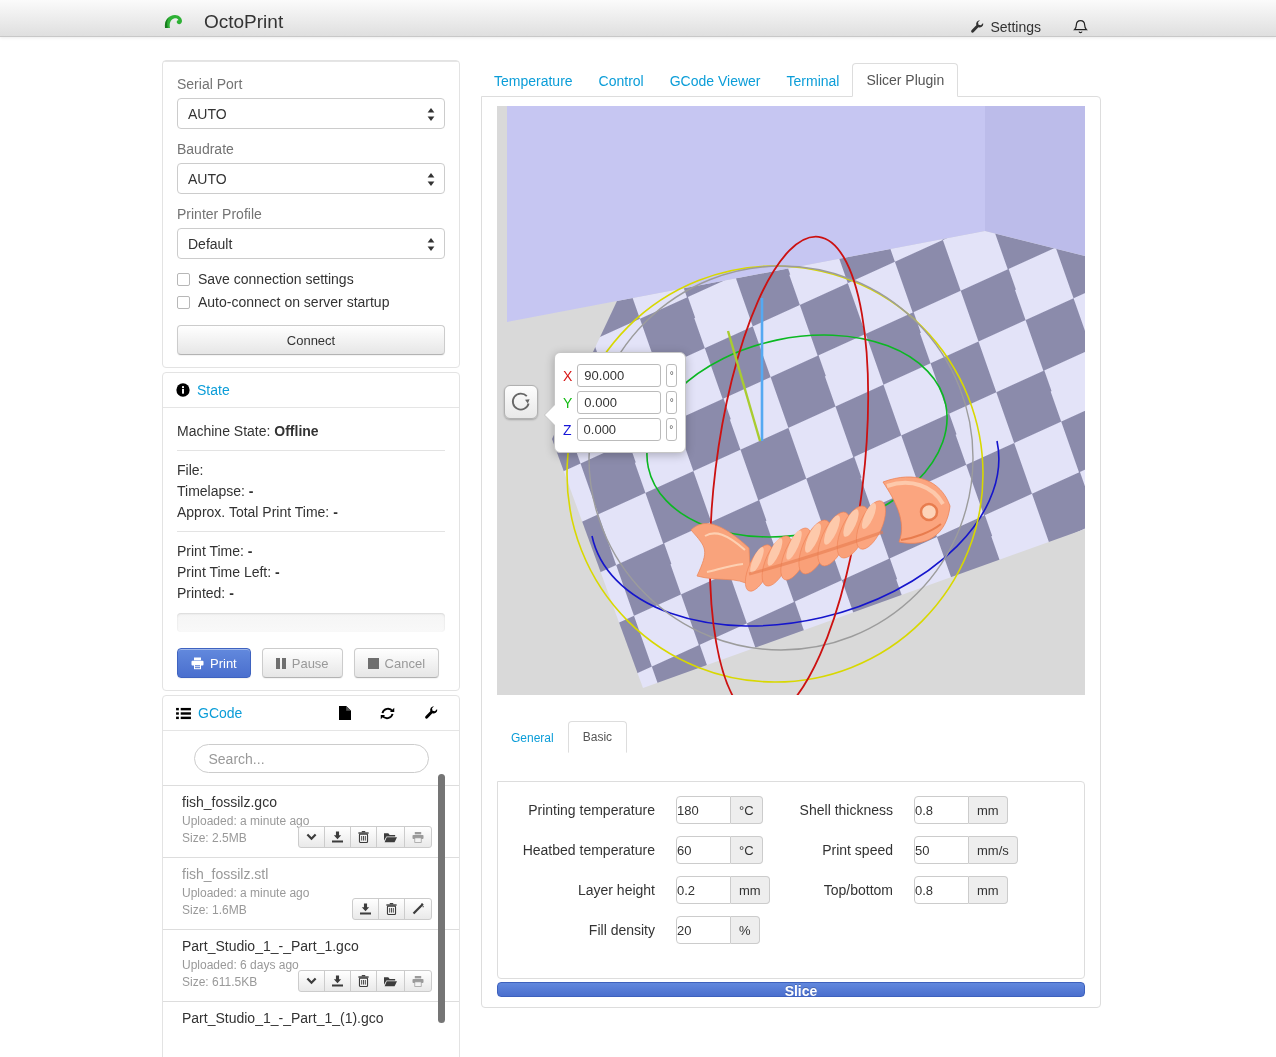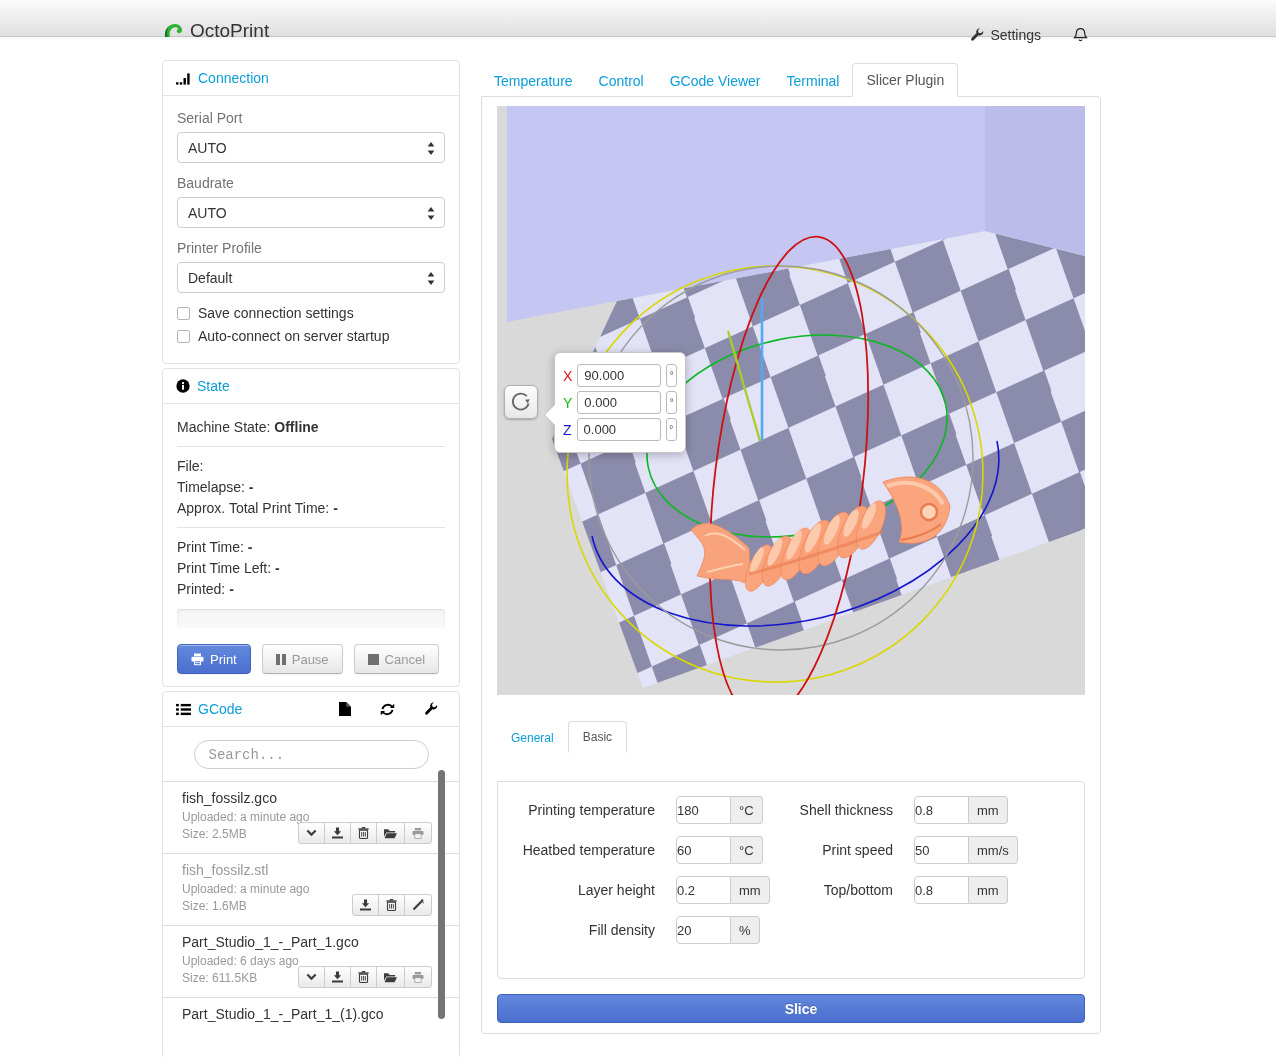--- a/index.html
+++ b/index.html
@@ -12,23 +12,23 @@
   svg { display:block; }
 
   
   .navbar {
     position:absolute; top:0; left:0; width:1276px; height:37px;
     background:linear-gradient(#fbfbfb,#dfdfdf);
     border-bottom:1px solid #c8c8c8;
     box-shadow:0 1px 3px rgba(0,0,0,.08);
     z-index:50;
   }
-  .brand { position:absolute; left:162px; top:12px; height:37px; display:flex; align-items:center; gap:6px;
+  .brand { position:absolute; left:162px; top:3px; height:37px; display:flex; align-items:center; gap:20px;
     font-size:19px; color:#333; }
-  .nav-right { position:absolute; right:188px; top:16px; height:37px; display:flex; align-items:center; gap:32px; }
+  .nav-right { position:absolute; right:188px; top:8px; height:37px; display:flex; align-items:center; gap:32px; }
   .nav-settings { display:flex; align-items:center; gap:6px; font-size:14px; color:#333; cursor:pointer; }
 
   
   .sidebar { position:absolute; left:162px; top:60px; width:298px; }
   .main { position:absolute; left:481px; top:60px; width:620px; }
 
   
   .panel { background:#fff; border:1px solid #e3e3e3; border-radius:4px; margin-bottom:4px; }
   .panel-head { padding:9px 13px; display:flex; align-items:center; gap:7px; font-size:14px; }
   .panel-head .ptitle { color:#0b9dd8; cursor:pointer; }
@@ -70,21 +70,21 @@
   .pauseglyph { display:inline-flex; gap:2px; }
   .pauseglyph i, .stopglyph i { display:block; width:4px; height:11px; background:#6f6f6f; }
   .stopglyph i { width:11px; }
 
   
   .files-panel { height:368px; overflow:hidden; position:relative; }
   .files-head-icons { display:flex; align-items:center; gap:29px; margin-right:8px; }
   .files-body { border-top:1px solid #e5e5e5; padding-top:13px; }
   .search {
     display:block; width:235px; height:29px; margin:0 auto 12px; border:1px solid #ccc; border-radius:15px;
-    padding:0 14px; font-size:14px; color:#ef4444; outline:none; font-family:Liberation Mono, monospace;
+    padding:0 14px; font-size:14px; color:#ef4444; outline:none; font-family:Liberation Sans, sans-serif;
   }
   .search::placeholder { color:#999; }
   .file-item { border-top:1px solid #ddd; padding:8px 27px 10px 19px; position:relative; }
   .fname { font-size:14px; color:#333; margin-bottom:3px; }
   .fname.muted { color:#999; }
   .fmeta { font-size:12px; color:#999; line-height:17px; }
   .fbtns { position:absolute; right:27px; bottom:9px; display:inline-flex; }
   .fbtn {
     padding:0 7px; height:22px; display:inline-flex; align-items:center; justify-content:center;
     background:linear-gradient(#fff,#e9e9e9); border:1px solid #ccc; margin-left:-1px; cursor:pointer; color:#3c3c3c;
@@ -148,21 +148,21 @@
   .slicer-tabs { display:flex; align-items:flex-end; height:34px; margin-top:23px; position:relative; z-index:2; }
   .stab { padding:8px 14px; font-size:12px; color:#0b9dd8; cursor:pointer; margin-bottom:-1px; }
   .stab.active { color:#555; background:#fff; border:1px solid #ddd; border-bottom:1px solid #fff; border-radius:4px 4px 0 0; cursor:default; }
   .slice-box { border:1px solid #ddd; border-radius:0 4px 4px 4px; height:198px; padding:14px 0 0 0; position:relative; z-index:1;margin-top:29px; }
   .slice-grid { display:grid; grid-template-columns:178px 119px 119px 132px; column-gap:0; row-gap:12px; }
   .f-label { font-size:14px; color:#333; text-align:right; padding-right:21px; line-height:28px; }
   .igroup { display:inline-flex; height:28px; }
   .iginput { width:55px; height:28px; border:1px solid #ccc; border-radius:4px 0 0 4px; text-align:left; font-size:13px; color:#333; font-family:inherit; outline:none; position:relative; z-index:1;}
   .igaddon { height:28px; background:#eee; border:1px solid #ccc; border-left:none; border-radius:0 4px 4px 0; display:flex; align-items:center; padding:0 8px; font-size:13px; color:#333; }
   .slice-btn {
-    display:block; width:588px; height:29px; margin-top:15px;
+    display:block; width:588px; height:15px; margin-top:3px;
     background:linear-gradient(#6188dd,#4b6fce); border:1px solid #3d61bd; border-radius:4px;
     color:#fff; font-size:14px; font-weight:bold; text-shadow:0 -1px 0 rgba(0,0,0,.2);
     font-family:inherit; cursor:pointer;padding-left:20px;
   }
 
   .icon { flex:0 0 auto; }
 </style>
 </head>
 <body>
 
@@ -190,31 +190,20 @@
         <path d="M8 1.6 c2.9 0 4.3 2.1 4.4 4.6 .1 2.7 .8 4.2 1.9 5.1 H1.7 c1.1-.9 1.8-2.4 1.9-5.1 C3.7 3.7 5.1 1.6 8 1.6 z" fill="none" stroke="#222" stroke-width="1.3"></path>
         <path d="M6.4 13.4 a1.7 1.7 0 0 0 3.2 0" fill="none" stroke="#222" stroke-width="1.3"></path>
       </svg>
     </span>
   </div>
 </div>
 
 <div class="sidebar">
 
   <div class="panel">
-    <div class="panel-head">
-      <span class="icon">
-        <svg width="15" height="13" viewBox="0 0 16 14">
-          <rect x="0" y="11" width="2.6" height="2.6" fill="#000"></rect>
-          <rect x="4" y="11" width="2.6" height="2.6" fill="#000"></rect>
-          <rect x="8" y="6.5" width="2.6" height="7.1" fill="#000"></rect>
-          <rect x="12" y="1.5" width="2.6" height="12.1" fill="#000"></rect>
-        </svg>
-      </span>
-      <span class="ptitle">Connection</span>
-    </div>
     <div class="panel-body">
       <div class="ctl-label">Serial Port</div>
       <div class="select">
         <span>AUTO</span>
         <span class="caret">
           <svg width="8" height="13" viewBox="0 0 8 13">
               <path d="M4 0 L7.4 4.4 H0.6 z" fill="#333"></path>
               <path d="M4 13 L0.6 8.6 H7.4 z" fill="#333"></path>
             </svg>
         </span>
@@ -240,20 +229,21 @@
         </span>
       </div>
       <div class="chk-row">
         <span class="chk"></span>
         <span>Save connection settings</span>
       </div>
       <div class="chk-row">
         <span class="chk"></span>
         <span>Auto-connect on server startup</span>
       </div>
+      <button class="btn btn-block">Connect</button>
     </div>
   </div>
 
   <div class="panel">
     <div class="panel-head">
       <span class="icon">
         <svg width="14" height="14" viewBox="0 0 16 16">
           <circle cx="8" cy="8" r="7.6" fill="#000"></circle>
           <rect x="6.9" y="6.8" width="2.2" height="5.4" fill="#fff"></rect>
           <rect x="6.9" y="3.6" width="2.2" height="2.2" fill="#fff"></rect>

